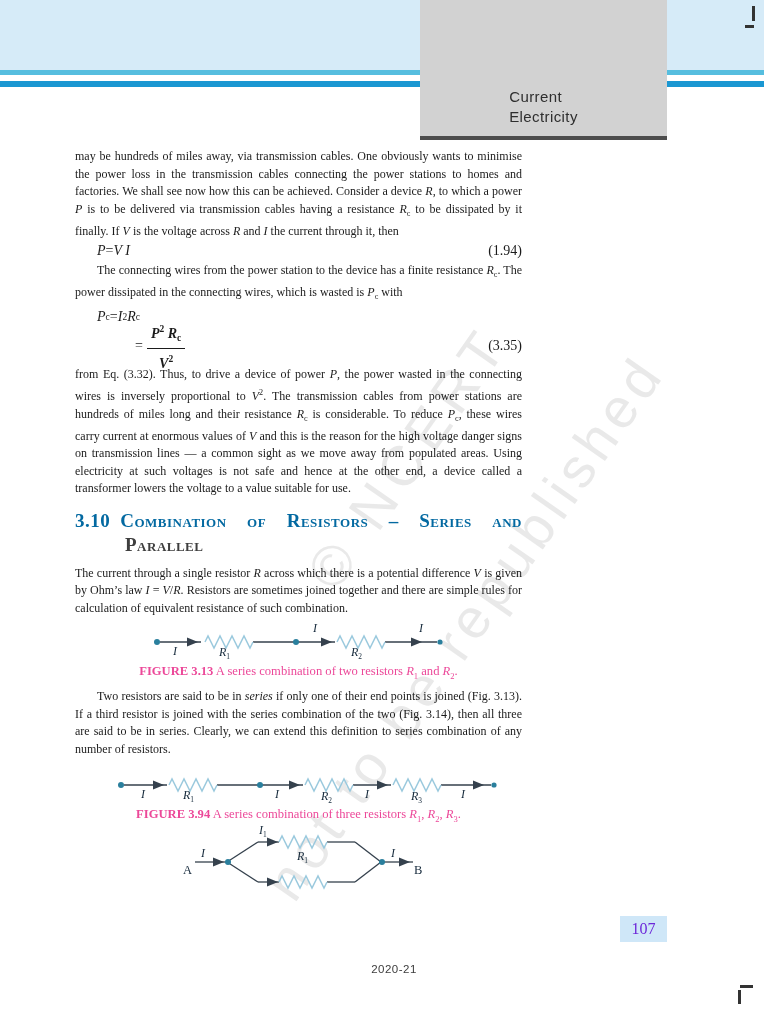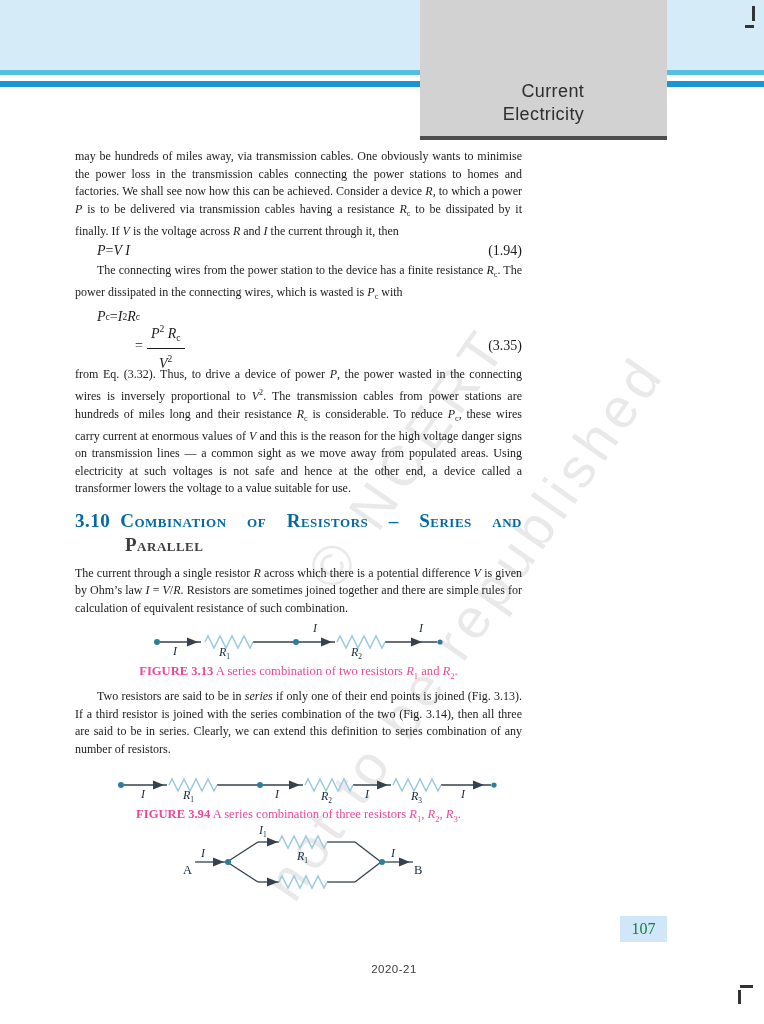--- a/index.html
+++ b/index.html
@@ -4,22 +4,22 @@
 <style>
   html,body{margin:0;padding:0;background:#fff;}
   .page{position:relative;width:764px;height:1024px;background:#ffffff;overflow:hidden;
         font-family:"Liberation Serif",serif;color:#1b1b1b;}
   
   .band{position:absolute;left:0;top:0;width:764px;height:70px;background:#d6ebf8;}
   .rule-teal{position:absolute;left:0;top:70px;width:764px;height:5px;background:#56bedf;}
   .rule-blue{position:absolute;left:0;top:81px;width:764px;height:6px;background:#1a97d2;}
   .chapter-box{position:absolute;left:420px;top:0;width:247px;height:136px;background:#d2d2d2;
         border-bottom:4px solid #4d4d4d;display:flex;align-items:flex-end;justify-content:center;z-index:3;}
-  .chapter-title{font-family:"Liberation Sans",sans-serif;font-size:18px;line-height:1.32;
-        color:#2e2e2e;text-align:right;padding-bottom:9px;letter-spacing:.4px;font-weight:400;}
+  .chapter-title{font-family:"Liberation Sans",sans-serif;font-size:15px;line-height:1.32;
+        color:#2e2e2e;text-align:left;padding-bottom:9px;letter-spacing:.4px;font-weight:400;}
   
   .crop{position:absolute;background:#333;}
   .crop-tr-v{left:752px;top:6px;width:3px;height:15px;}
   .crop-tr-h{left:745px;top:25px;width:9px;height:3px;}
   .crop-br-h{left:740px;top:985px;width:13px;height:3px;}
   .crop-br-v{left:738px;top:990px;width:3px;height:14px;}
   
   .wm{position:absolute;font-family:"Liberation Sans",sans-serif;color:rgba(110,110,110,0.15);
       white-space:nowrap;z-index:2;pointer-events:none;font-weight:400;}
   .wm1{left:255px;top:425px;font-size:56px;letter-spacing:8px;transform:rotate(-55deg);transform-origin:center;}
@@ -28,21 +28,21 @@
   .col{position:absolute;left:75px;top:148px;width:447px;z-index:4;}
   p.body{margin:0;font-size:12px;line-height:17.6px;text-align:justify;}
   p.indent{text-indent:22px;}
   p.mt{margin-top:6px;}
   sub{font-size:68%;} sup{font-size:68%;}
   
   .eq-row{display:flex;justify-content:space-between;align-items:center;
           font-size:14px;line-height:18px;padding-left:22px;margin-top:2px;}
   .eq-num{font-style:normal;}
   .eq335{height:36px;}
-  .frac{display:inline-flex;flex-direction:column;text-align:center;vertical-align:middle;margin-left:4px;}
+  .frac{display:inline-flex;flex-direction:column;text-align:center;vertical-align:middle;margin-left:4px;font-weight:bold;}
   .frac .fnum{border-bottom:1px solid #1b1b1b;padding:0 4px 1px 4px;}
   .frac .fden{padding-top:1px;}
   .eq-left{display:flex;align-items:center;}
   .pad38{padding-left:38px;}
   
   .sec-h1{margin-top:12px;font-size:19px;font-weight:bold;color:#0369a1;
           font-variant:small-caps;letter-spacing:.5px;text-align:justify;text-align-last:justify;}
   .sec-num{font-variant:normal;margin-right:10px;}
   .sec-h2{font-size:19px;font-weight:bold;color:#3e3e3e;font-variant:small-caps;
           letter-spacing:.5px;margin:2px 0 0 50px;}
@@ -52,21 +52,21 @@
   .fig-label{position:absolute;font-size:12px;font-style:italic;color:#15293b;line-height:1;}
   .fig-label sub{font-size:62%;font-style:normal;}
   .fig-label.plain{font-style:normal;font-size:12.5px;}
   .fig-caption{font-size:12.6px;color:#ec4899;text-align:center;margin-top:3px;line-height:1.3;}
   .fig-caption b{font-weight:bold;}
   .f313{width:292px;height:32px;margin:10px 0 0 78px;}
   .f314{width:382px;height:32px;margin:12px 0 0 42px;}
   .f315{width:252px;height:70px;margin:6px 0 0 96px;}
   
   .pagenum{position:absolute;left:620px;top:916px;width:47px;height:26px;background:#cfe7f8;
-           display:flex;align-items:center;justify-content:center;font-size:16px;color:#15803d;z-index:4;}
+           display:flex;align-items:center;justify-content:center;font-size:16px;color:#6d28d9;z-index:4;}
   .year{position:absolute;left:12px;top:963px;width:764px;text-align:center;
         font-family:"Liberation Sans",sans-serif;font-size:11.5px;color:#3c3c3c;letter-spacing:.5px;z-index:4;}
 </style>
 </head>
 <body>
 
 <div class="page">
 
   <div class="band"></div>
   <div class="rule-teal"></div>

